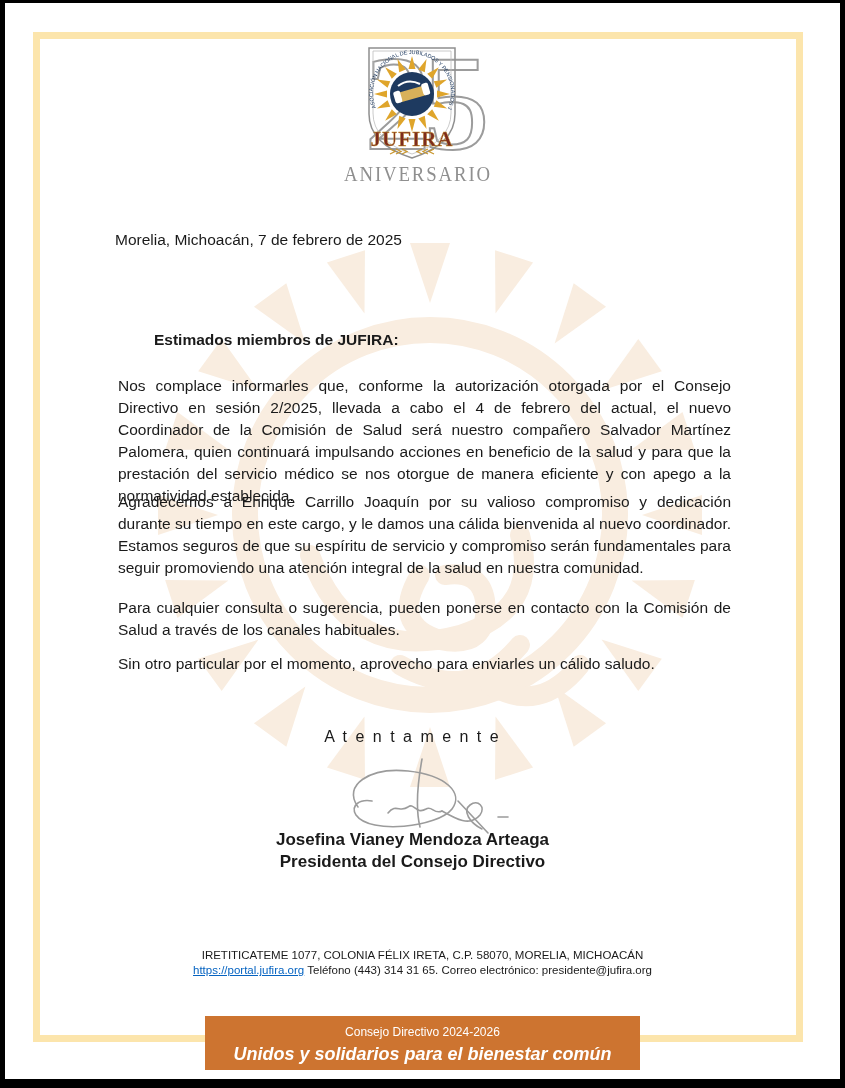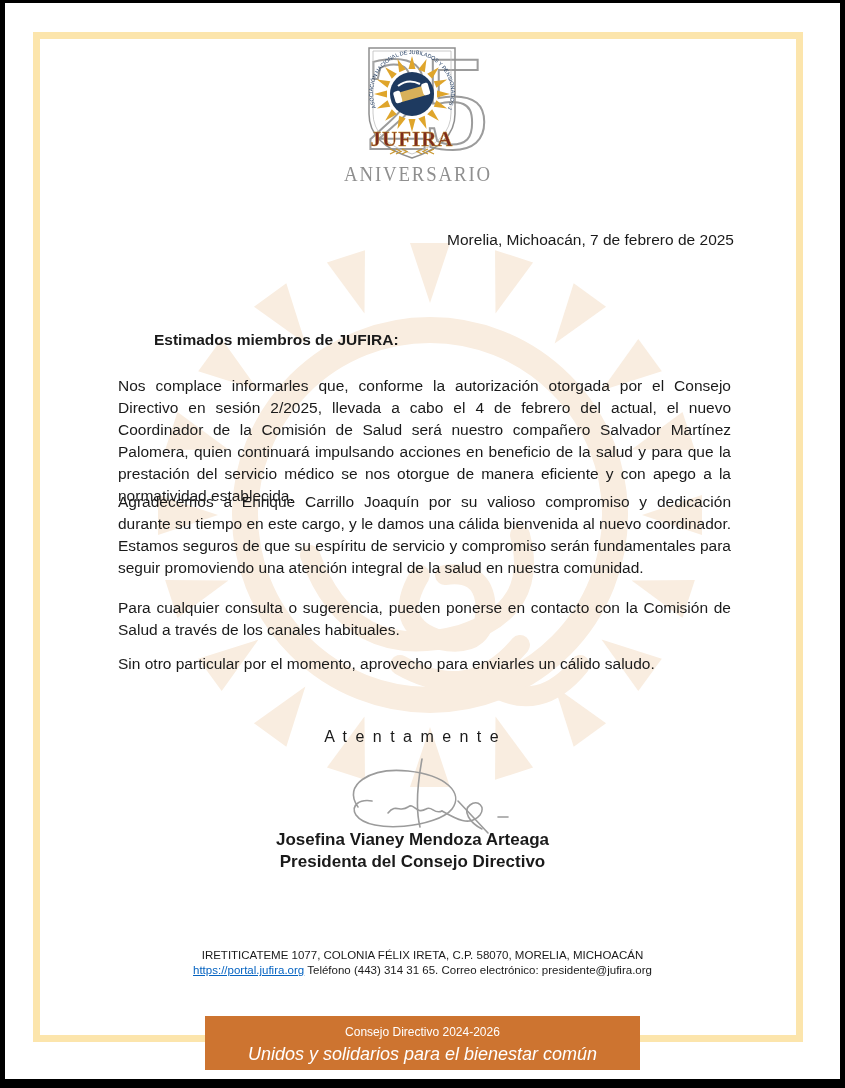--- a/index.html
+++ b/index.html
@@ -17,22 +17,22 @@
   }
   .watermark { position:absolute; left:125px; top:212px; width:600px; height:600px; z-index:0; pointer-events:none; }
   .frame {
     position:absolute; left:28px; top:29px;
     width:756px; height:996px;
     border:7px solid #FCE5AC;
     z-index:1; pointer-events:none;
   }
   .logo { position:absolute; left:307px; top:33px; width:220px; height:152px; z-index:2; }
   .date-line {
-    position:absolute; left:116px; top:228px; width:613px;
-    text-align:right; font-size:15.5px; z-index:2;
+    position:absolute; left:110px; top:228px; width:613px;
+    font-size:15.5px; z-index:2;
   }
   .letter { position:absolute; left:113px; top:0; width:613px; height:100%; z-index:2; }
   .letter > * { position:absolute; left:0; width:100%; margin:0; }
   .salutation { top:328px; font-weight:bold; font-size:15.5px;margin-left:36px; }
   .para { font-size:15.5px; line-height:22px; text-align:justify; }
   .p1 { top:372px; } .p2 { top:488px; } .p3 { top:594px; } .p4 { top:650px; }
   .closing {
     top:725px; text-align:center; font-weight:normal; font-size:16px;
     letter-spacing:2px; transform:translateX(-12px);
   }
@@ -43,21 +43,21 @@
     position:absolute; left:0; top:945px; width:100%;
     text-align:center; font-size:11.5px; line-height:15px; z-index:2;
   }
   .footer a { color:#0563C1; text-decoration:underline; }
   .banner {
     position:absolute; left:200px; top:1013px; width:435px; height:54px;
     background:#CD7430; color:#ffffff; text-align:center; z-index:3;
     box-sizing:border-box; padding-top:6px;
   }
   .banner-line1 { font-size:12px; line-height:20px; }
-  .banner-line2 { font-size:18px; line-height:24px; font-weight:normal; font-style:italic; }
+  .banner-line2 { font-size:18px; line-height:24px; font-weight:bold; font-style:italic; }
 </style>
 </head>
 <body>
 
 <div class="page">
 
   <svg class="watermark" viewBox="-300 -300 600 600">
     <defs>
       <polygon id="wray" points="0,-212 -20,-272 20,-272" fill="#F9EDE0"></polygon>
     </defs>

